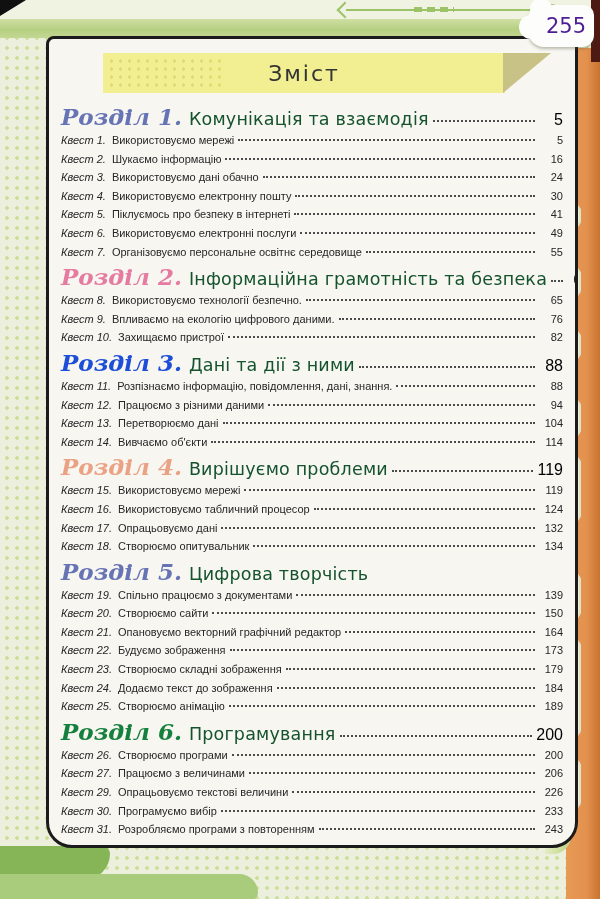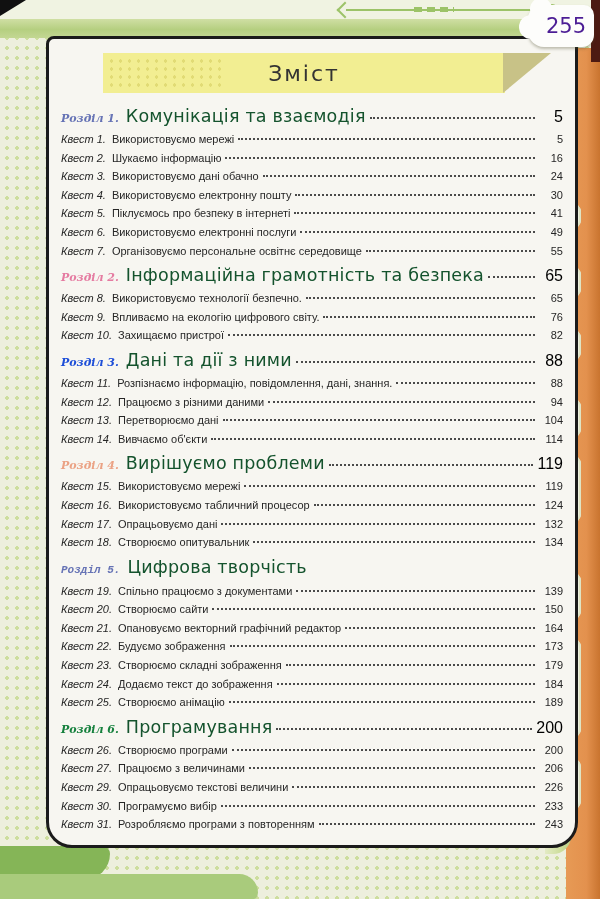--- a/index.html
+++ b/index.html
@@ -44,21 +44,21 @@
     background-image:radial-gradient(#ddd66e 30%, rgba(0,0,0,0) 31%);
     background-size:9px 8px;opacity:.8;}
   .banner-tip{position:absolute;right:-46px;top:0;width:48px;height:100%;background:#c8c287;
     clip-path:polygon(0 0,100% 0,0 100%);}
   .banner-title{position:absolute;inset:0;display:flex;align-items:center;justify-content:center;
     font-family:"DejaVu Sans",sans-serif;font-size:22px;letter-spacing:2px;color:#333;}
   
   .toc{padding-right:4px;}
   .sec-row{display:flex;align-items:baseline;margin-top:4px;line-height:23px;white-space:nowrap;}
   .sec-label{font-family:"DejaVu Serif",serif;font-style:italic;font-weight:bold;
-    font-size:11px;margin-right:7px;flex:none;}
+    font-size:23px;margin-right:7px;flex:none;}
   .sec-title{font-family:"DejaVu Sans",sans-serif;font-size:17.5px;color:#14532d;
     letter-spacing:.2px;flex:none;}
   .quest-row{display:flex;align-items:baseline;line-height:18.6px;font-size:11px;
     color:#262626;white-space:nowrap;}
   .quest-label{font-style:italic;margin-right:6px;flex:none;}
   .quest-title{flex:none;}
   .dots{flex:1 1 auto;border-bottom:2px dotted #4a4a4a;margin:0 4px;transform:translateY(-3px);
     min-width:12px;}
   .pagenum{flex:none;min-width:24px;text-align:right;}
   .sec-row .pagenum{font-size:16px;}
@@ -170,21 +170,21 @@
           <span class="pagenum">65</span>
         </div>
         <div class="quest-row">
           <span class="quest-label">Квест 8.</span>
           <span class="quest-title">Використовуємо технології безпечно.</span>
           <span class="dots"></span>
           <span class="pagenum">65</span>
         </div>
         <div class="quest-row">
           <span class="quest-label">Квест 9.</span>
-          <span class="quest-title">Впливаємо на екологію цифрового світу.</span>
+          <span class="quest-title">Впливаємо на екологію цифрового даними.</span>
           <span class="dots"></span>
           <span class="pagenum">76</span>
         </div>
         <div class="quest-row">
           <span class="quest-label">Квест 10.</span>
           <span class="quest-title">Захищаємо пристрої</span>
           <span class="dots"></span>
           <span class="pagenum">82</span>
         </div>
         <div class="sec-row">
@@ -241,21 +241,21 @@
           <span class="dots"></span>
           <span class="pagenum">132</span>
         </div>
         <div class="quest-row">
           <span class="quest-label">Квест 18.</span>
           <span class="quest-title">Створюємо опитувальник</span>
           <span class="dots"></span>
           <span class="pagenum">134</span>
         </div>
         <div class="sec-row">
-          <span class="sec-label" style="color: rgb(102, 115, 181); font-family: Liberation Mono, monospace;">Розділ 5.</span>
+          <span class="sec-label" style="color: rgb(102, 115, 181);">Розділ 5.</span>
           <span class="sec-title">Цифрова творчість</span>
         </div>
         <div class="quest-row">
           <span class="quest-label">Квест 19.</span>
           <span class="quest-title">Спільно працюємо з документами</span>
           <span class="dots"></span>
           <span class="pagenum">139</span>
         </div>
         <div class="quest-row">
           <span class="quest-label">Квест 20.</span>

